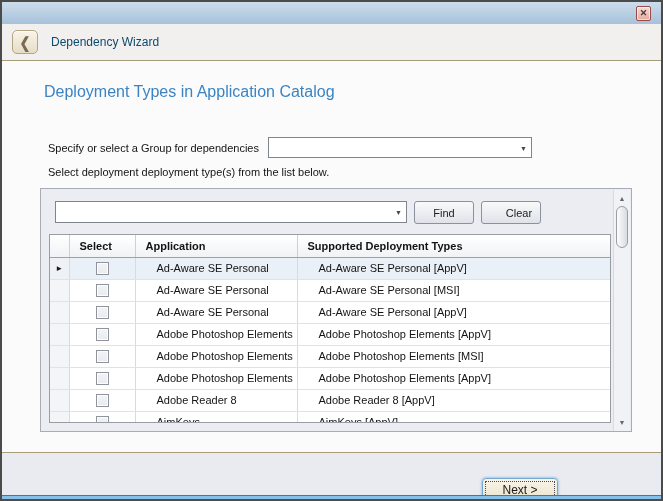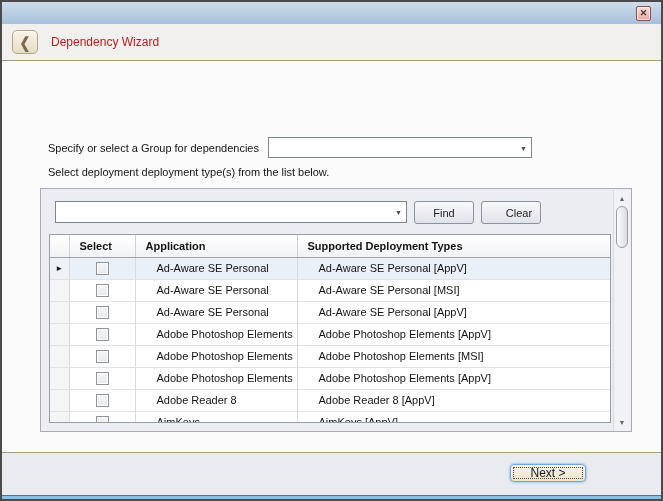--- a/index.html
+++ b/index.html
@@ -14,21 +14,21 @@
              box-shadow:inset 0 0 0 1px rgba(255,255,255,.6);cursor:default;}
   .close-btn span{font-size:9px;line-height:9px;color:#50302c;font-weight:bold;}
   
   .header{position:absolute;top:22px;left:0;right:0;height:37px;box-sizing:border-box;
           background:#f1f0ee;border-bottom:1px solid var(--separator-tan,#a79c7c);
           display:flex;align-items:center;padding-left:10px;}
   .back-btn{width:26px;height:24px;box-sizing:border-box;border:1px solid #b3a685;border-radius:5px;
             background:linear-gradient(#f9f4ea,#e7ddc6);display:flex;align-items:center;justify-content:center;
             box-shadow:inset 0 1px 0 #fffdf6;}
   .back-btn span{font-size:13px;line-height:13px;color:#7b6a52;font-weight:bold;transform:scaleY(1.15);}
-  .header-title{margin-left:13px;font-size:12px;color:#b91c1c;}
+  .header-title{margin-left:13px;font-size:12px;color:#0c4a6e;}
   
   .content{position:absolute;top:59px;left:0;right:0;bottom:46px;background:#fbfbfc;}
   .page-title{position:absolute;left:42px;top:22px;font-size:16px;color:var(--accent-title,#3a84c4);}
   .lbl{font-size:11px;color:#141414;}
   .group-label{position:absolute;left:46px;top:81px;}
   .combo{position:absolute;box-sizing:border-box;background:#ffffff;border:1px solid #7e858e;}
   .combo input{position:absolute;left:2px;top:1px;right:18px;bottom:1px;width:calc(100% - 22px);
                border:none;outline:none;font:11px "Liberation Sans",sans-serif;background:transparent;}
   .combo .arrow{position:absolute;right:4px;top:50%;transform:translateY(-50%);font-size:7px;color:#44474c;}
   .group-combo{left:266px;top:76px;width:264px;height:21px;}
@@ -61,23 +61,23 @@
   .scrollbar{position:absolute;top:1px;right:1px;width:17px;height:241px;background:#f1f2f5;
              border-left:1px solid #d8dade;box-sizing:border-box;}
   .sb-btn{position:absolute;left:0;width:16px;height:17px;display:flex;align-items:center;justify-content:center;
           font-size:7px;color:#62666e;}
   .sb-up{top:0;} .sb-down{bottom:0;}
   .sb-thumb{position:absolute;left:2px;top:16px;width:12px;height:42px;border:1px solid #9a9da5;border-radius:7px;
             background:linear-gradient(90deg,#fdfdfe,#d9dbe0);box-sizing:border-box;}
   
   .footer{position:absolute;left:0;right:0;bottom:4px;height:43px;box-sizing:border-box;
           background:var(--footer-bg,#e9ebf0);border-top:1px solid var(--separator-tan,#a79c7c);}
-  .wiz-btn{position:absolute;top:11px;height:18px;box-sizing:border-box;border:1px solid #aca183;border-radius:4px;
+  .wiz-btn{position:absolute;top:25px;height:24px;box-sizing:border-box;border:1px solid #aca183;border-radius:4px;
            background:linear-gradient(#f8f4e9,#ece3cc);font-size:12px;color:#1a1a1a;
-           display:flex;align-items:center;justify-content:center;margin-left:28px;}
+           display:flex;align-items:center;justify-content:center;}
   .next-btn{left:480px;width:76px;border-color:#76a7cf;box-shadow:0 0 2px 1px rgba(120,175,220,.55);
             outline:1px dotted #4a4a4a;outline-offset:-4px;}
   .cancel-btn{left:568px;width:75px;}
   .bottom-strip{position:absolute;left:0;right:0;bottom:0;height:4px;
                 background:var(--bottom-edge-blue,#86c0e8);border-top:1px solid #48779d;box-sizing:border-box;}
 </style>
 </head>
 <body>
 
 <div class="window">
@@ -89,20 +89,21 @@
   </div>
 
   <div class="header">
     <div class="back-btn">
       <span>❮</span>
     </div>
     <span class="header-title">Dependency Wizard</span>
   </div>
 
   <div class="content">
+    <div class="page-title">Deployment Types in Application Catalog</div>
 
     <span class="lbl group-label">Specify or select a Group for dependencies</span>
     <div class="combo group-combo">
       <input value="" style="">
       <span class="arrow">▼</span>
     </div>
 
     <span class="lbl instruction">Select deployment deployment type(s) from the list below.</span>
 
     <div class="panel">

